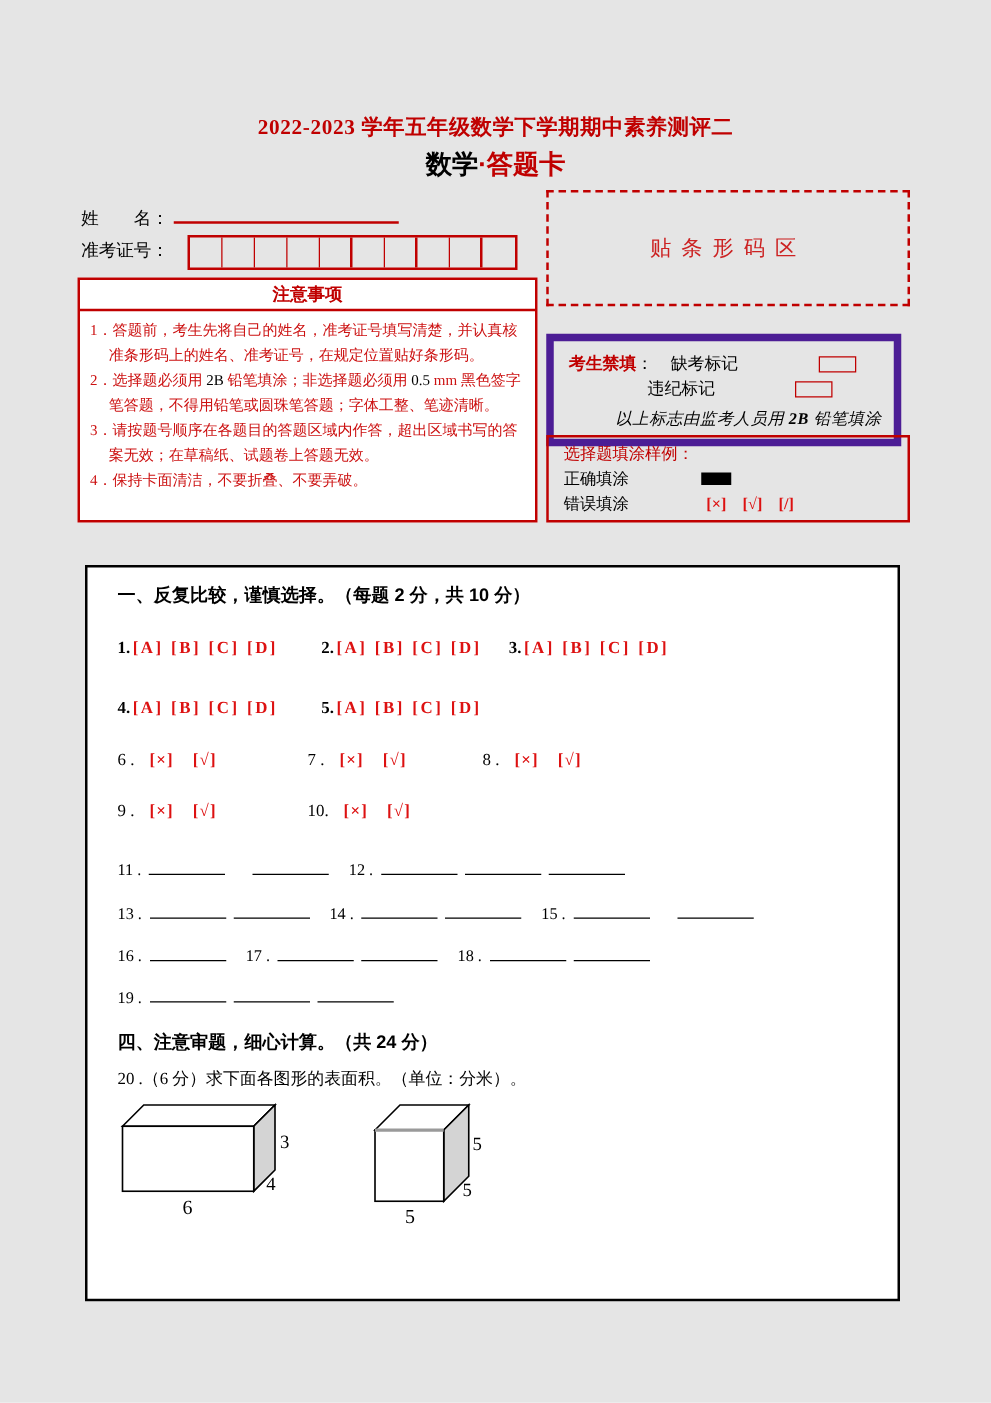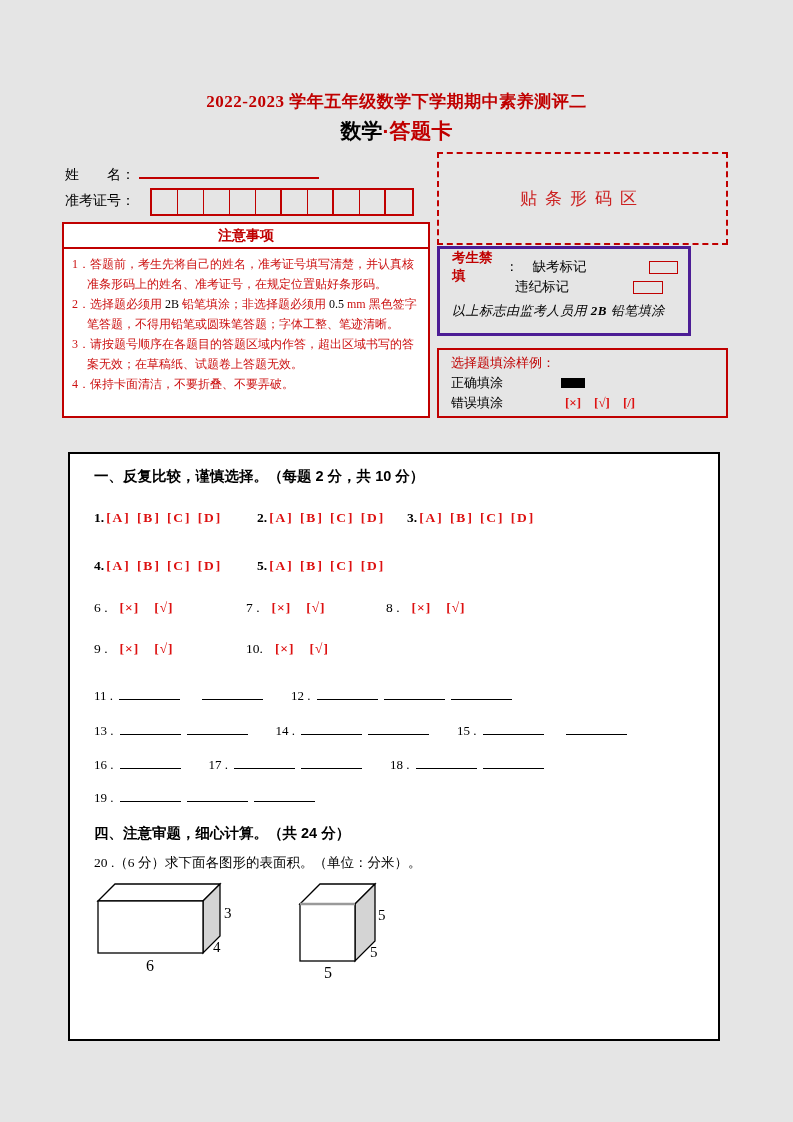--- a/index.html
+++ b/index.html
@@ -34,28 +34,28 @@
   .notice-list { padding: 6px 6px 0 8px; color: #cc1111; font-size: 12px; line-height: 1.63; }
   .notice-item { padding-left: 15px; text-indent: -15px; margin-bottom: 1px; }
   .seg-black { color: #000; }
 
   
   .barcode-box { position: absolute; left: 437px; top: 152px; width: 291px; height: 93px;
                  border: 2px dashed #c00000; display: flex; align-items: center; justify-content: center; }
   .barcode-label { color: #cc2222; font-size: 17px; letter-spacing: 8px; }
 
   
-  .examiner-box { position: absolute; left: 437px; top: 246px; width: 254px; height: 90px;
-                  border: 3px solid #4c1d95; padding: 8px 10px 0 12px; font-size: 13.5px; color: #000; }
+  .examiner-box { position: absolute; left: 437px; top: 267px; width: 284px; height: 90px;
+                  border: 6px solid #4c1d95; padding: 8px 10px 0 12px; font-size: 13.5px; color: #000; }
   .ex-row { display: flex; align-items: center; height: 20px; }
   .ex-title { color: #c00000; font-weight: bold; }
   .ex-label { margin-left: 14px; width: 88px; }
   .ex-row2 .ex-label { margin-left: 63px; font-family: Liberation Serif, serif; }
   .ex-rect { display: inline-block; width: 30px; height: 13px; border: 1.5px solid #c00000; margin-left: 30px; }
-  .ex-footnote { margin-top: 5px; font-style: italic; font-size: 13px; letter-spacing: 0.5px; }
+  .ex-footnote { margin-top: 5px; font-style: italic; font-size: 13px; letter-spacing: 0.5px; text-align: right; }
   .ex-footnote b { font-style: italic; }
 
   
   .sample-box { position: absolute; left: 437px; top: 348px; width: 291px; height: 70px;
                 border: 2px solid #c00000; padding: 4px 10px 0 12px; font-size: 13px; color: #000; }
   .sample-title { color: #c00000; font-weight: normal; font-size: 13px; height: 19px; }
   .sample-row { display: flex; align-items: center; height: 20px; gap: 48px; }
   .correct-rect { display: inline-block; width: 24px; height: 10px; background: #000; margin-left: 10px; }
   .wrong-marks { display: flex; gap: 13px; margin-left: 14px; color: #dd1111; font-weight: bold; }
 
@@ -71,21 +71,21 @@
 
   .mcq-row { display: grid; grid-template-columns: 163px 150px 1fr; font-size: 13.5px;
              font-weight: bold; height: 18px; }
   .qnum { color: #000; margin-right: 2px; }
   .opt { color: #dd1111; margin-right: 6px; letter-spacing: 2px; }
 
   .judge-row { display: grid; grid-template-columns: 152px 140px 1fr; font-size: 13.5px; height: 18px; }
   .jnum { color: #000; margin-right: 12px; }
   .jopt { color: #dd1111; font-weight: bold; margin-right: 15px; letter-spacing: 1px; }
 
-  .fill-row { display: flex; font-size: 13px; color: #000; height: 19px; align-items: flex-end; gap: 12px; }
+  .fill-row { display: flex; font-size: 13px; color: #000; height: 19px; align-items: flex-end; }
   .fill-q { margin-right: 16px; white-space: nowrap; }
   .blank { display: inline-block; width: 61px; height: 14px; border-bottom: 1px solid #000; margin-left: 6px; }
   .blank.wide { margin-left: 22px; }
 
   .q20-line { font-size: 13.5px; color: #000; height: 19px; }
   .figures { display: flex; gap: 42px; margin-top: 8px; padding-left: 0; }
   .fig svg { display: block; }
 </style>
 </head>
 <body>

